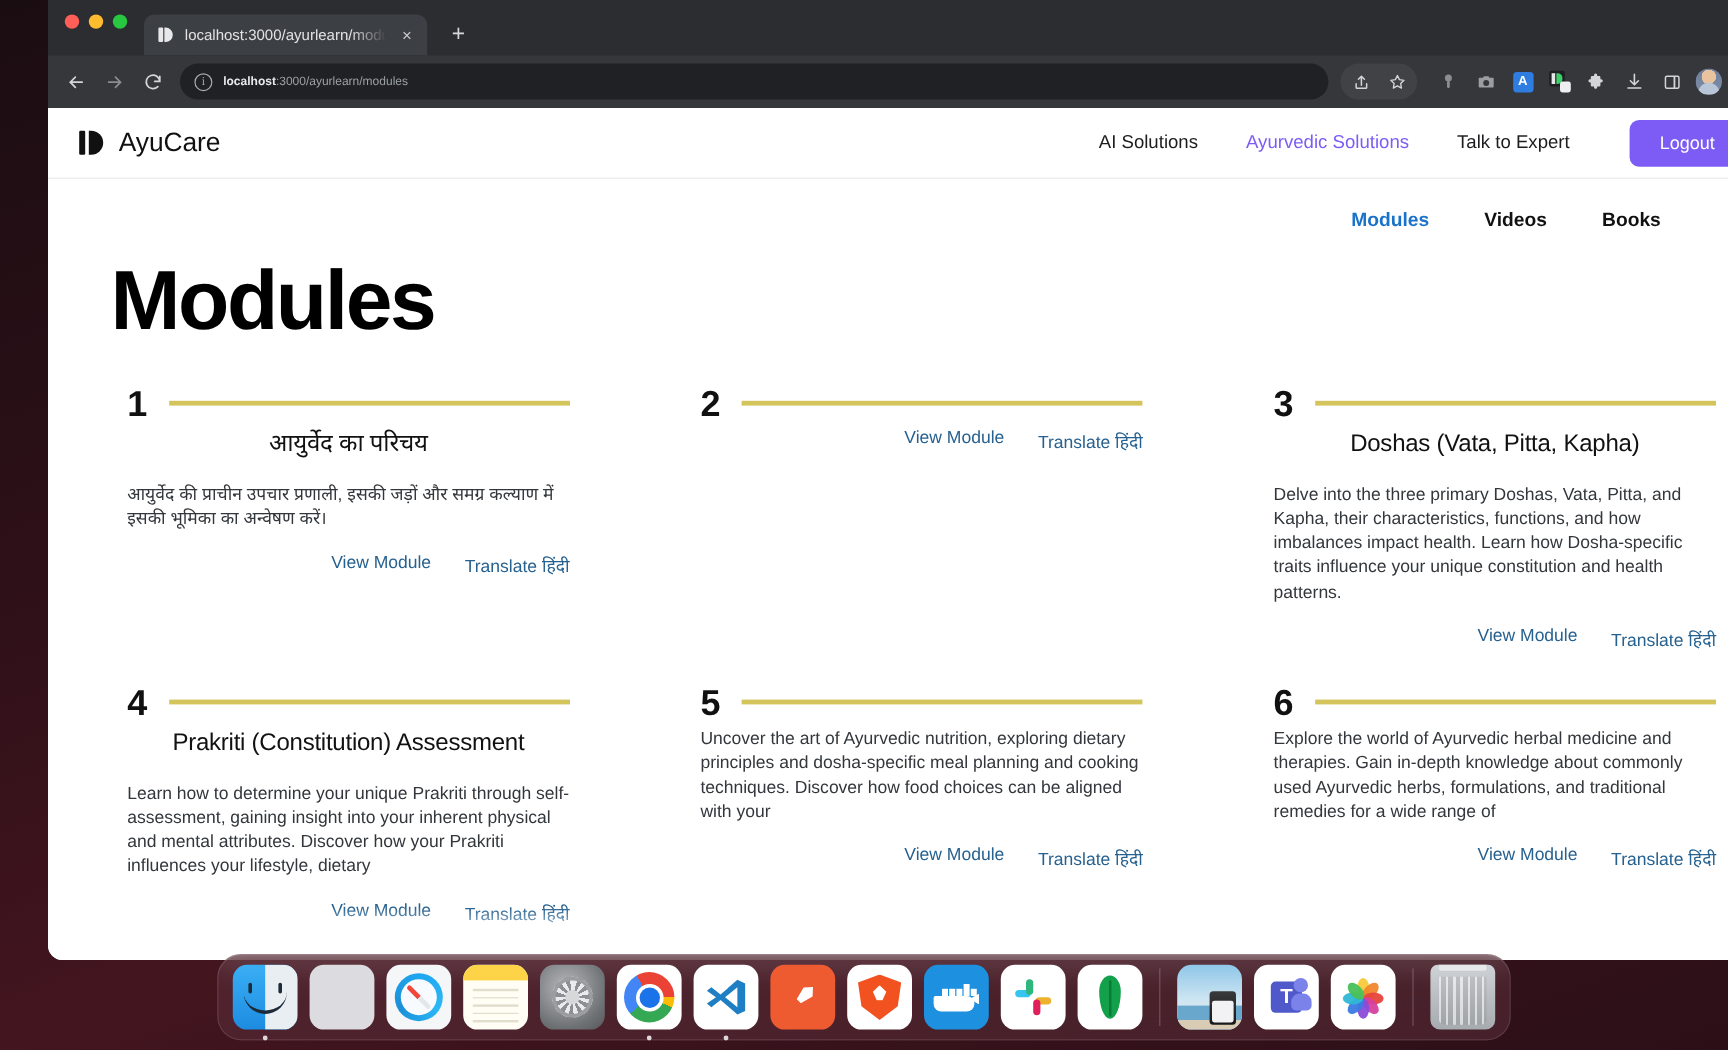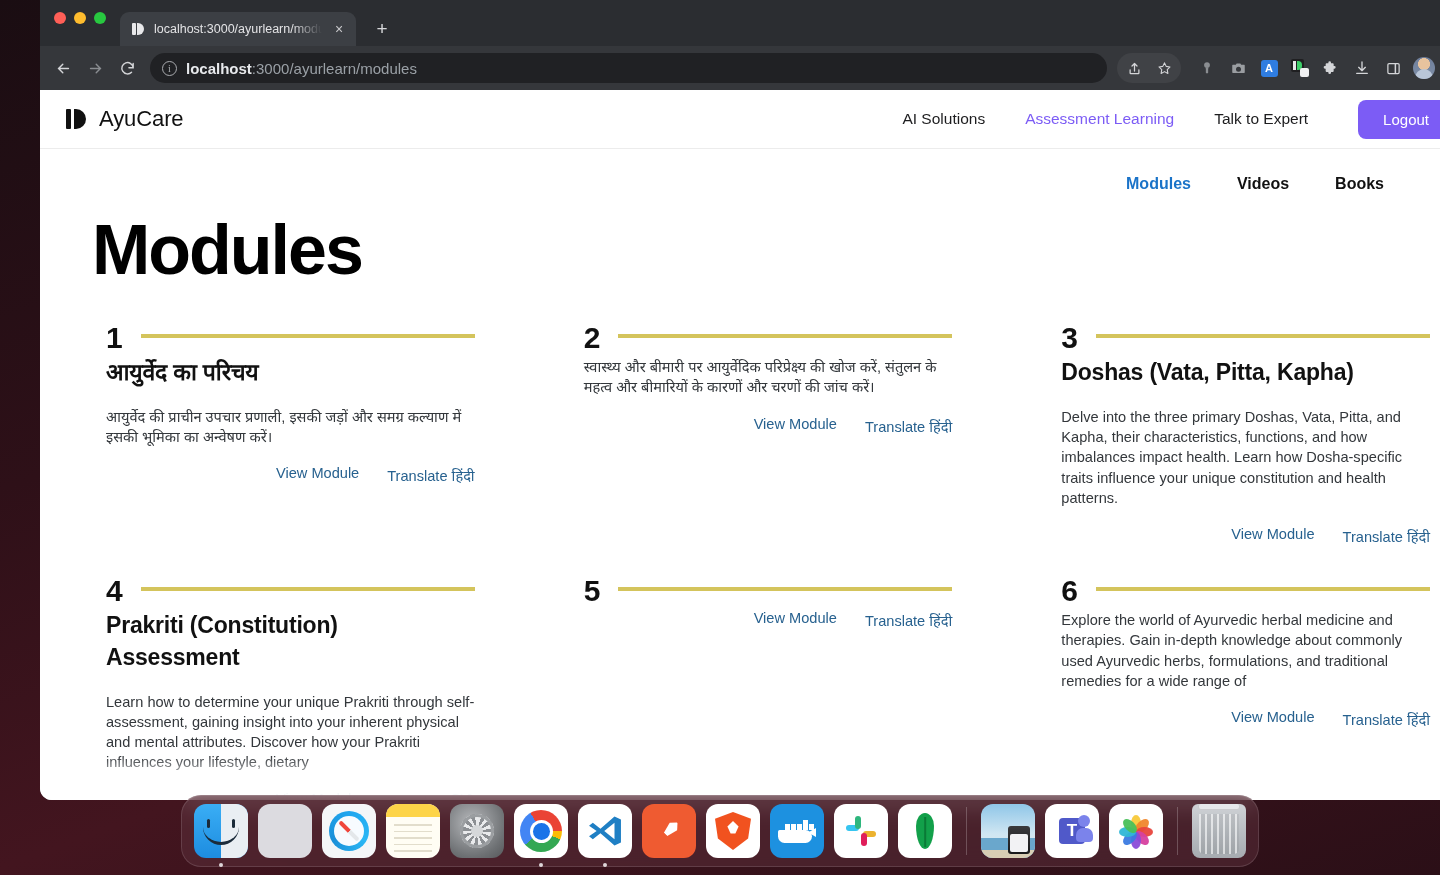--- a/index.html
+++ b/index.html
@@ -136,21 +136,21 @@
     width: 15px; height: 15px;
     border: 1.3px solid #a9abaf;
     border-radius: 50%;
     color: #a9abaf;
     font-size: 10px;
     line-height: 13px;
     text-align: center;
     font-family: "Liberation Serif", serif;
     flex: 0 0 15px;
   }
-  .url { font-size: 15px; color: #9aa0a6; white-space: nowrap; }
+  .url { font-size: 10px; color: #9aa0a6; white-space: nowrap; }
   .url b { color: #e8eaed; font-weight: 700; }
 
   .tb-actions { display: flex; align-items: center; gap: 1px; }
   .pill-group {
     display: flex; align-items: center;
     background: #404246;
     border-radius: 16px;
     padding: 0 2px;
     margin-right: 10px;
   }
@@ -244,26 +244,27 @@
     flex: 0 0 auto;
   }
   .card-rule {
     height: 4px;
     background: #d4c45c;
     flex: 1;
     margin-left: 18px;
     margin-bottom: 4px;
   }
   .card-title {
-    font-size: 23px;
-    font-weight: bold;
+    font-size: 20px;
+    font-weight: normal;
     color: #111;
     line-height: 1.38;
     letter-spacing: -0.2px;
     margin-bottom: 18px;
+    text-align: center;
   }
   .card-desc {
     font-size: 14.6px;
     color: #33373b;
     line-height: 1.39;
     margin-bottom: 18px;
   }
   .card-links { display: flex; gap: 28px; justify-content: flex-end; }
   .card-link { font-size: 14.6px; color: #27618f; }
 
@@ -526,21 +527,21 @@
       <div class="brand">
         <span class="brand-mark">
           <span class="bm-bar"></span>
             <span class="bm-blob"></span>
         </span>
         <span class="brand-name">AyuCare</span>
       </div>
 
       <nav class="nav">
         <a class="nav-link">AI Solutions</a>
-        <a class="nav-link active">Assessment Learning</a>
+        <a class="nav-link active">Ayurvedic Solutions</a>
         <a class="nav-link">Talk to Expert</a>
         <button class="logout-btn">Logout</button>
       </nav>
     </header>
 
     <div class="subnav">
       <a class="subnav-item active">Modules</a>
       <a class="subnav-item">Videos</a>
       <a class="subnav-item">Books</a>
     </div>
@@ -561,21 +562,20 @@
             <a class="card-link">View Module</a>
             <a class="card-link">Translate हिंदी</a>
           </div>
         </div>
 
         <div class="card">
           <div class="card-head">
             <span class="card-num">2</span>
             <span class="card-rule"></span>
           </div>
-          <p class="card-desc">स्वास्थ्य और बीमारी पर आयुर्वेदिक परिप्रेक्ष्य की खोज करें, संतुलन के महत्व और बीमारियों के कारणों और चरणों की जांच करें।</p>
           <div class="card-links">
             <a class="card-link">View Module</a>
             <a class="card-link">Translate हिंदी</a>
           </div>
         </div>
 
         <div class="card">
           <div class="card-head">
             <span class="card-num">3</span>
             <span class="card-rule"></span>
@@ -599,20 +599,21 @@
             <a class="card-link">View Module</a>
             <a class="card-link">Translate हिंदी</a>
           </div>
         </div>
 
         <div class="card">
           <div class="card-head">
             <span class="card-num">5</span>
             <span class="card-rule"></span>
           </div>
+          <p class="card-desc">Uncover the art of Ayurvedic nutrition, exploring dietary principles and dosha-specific meal planning and cooking techniques. Discover how food choices can be aligned with your</p>
           <div class="card-links">
             <a class="card-link">View Module</a>
             <a class="card-link">Translate हिंदी</a>
           </div>
         </div>
 
         <div class="card">
           <div class="card-head">
             <span class="card-num">6</span>
             <span class="card-rule"></span>

